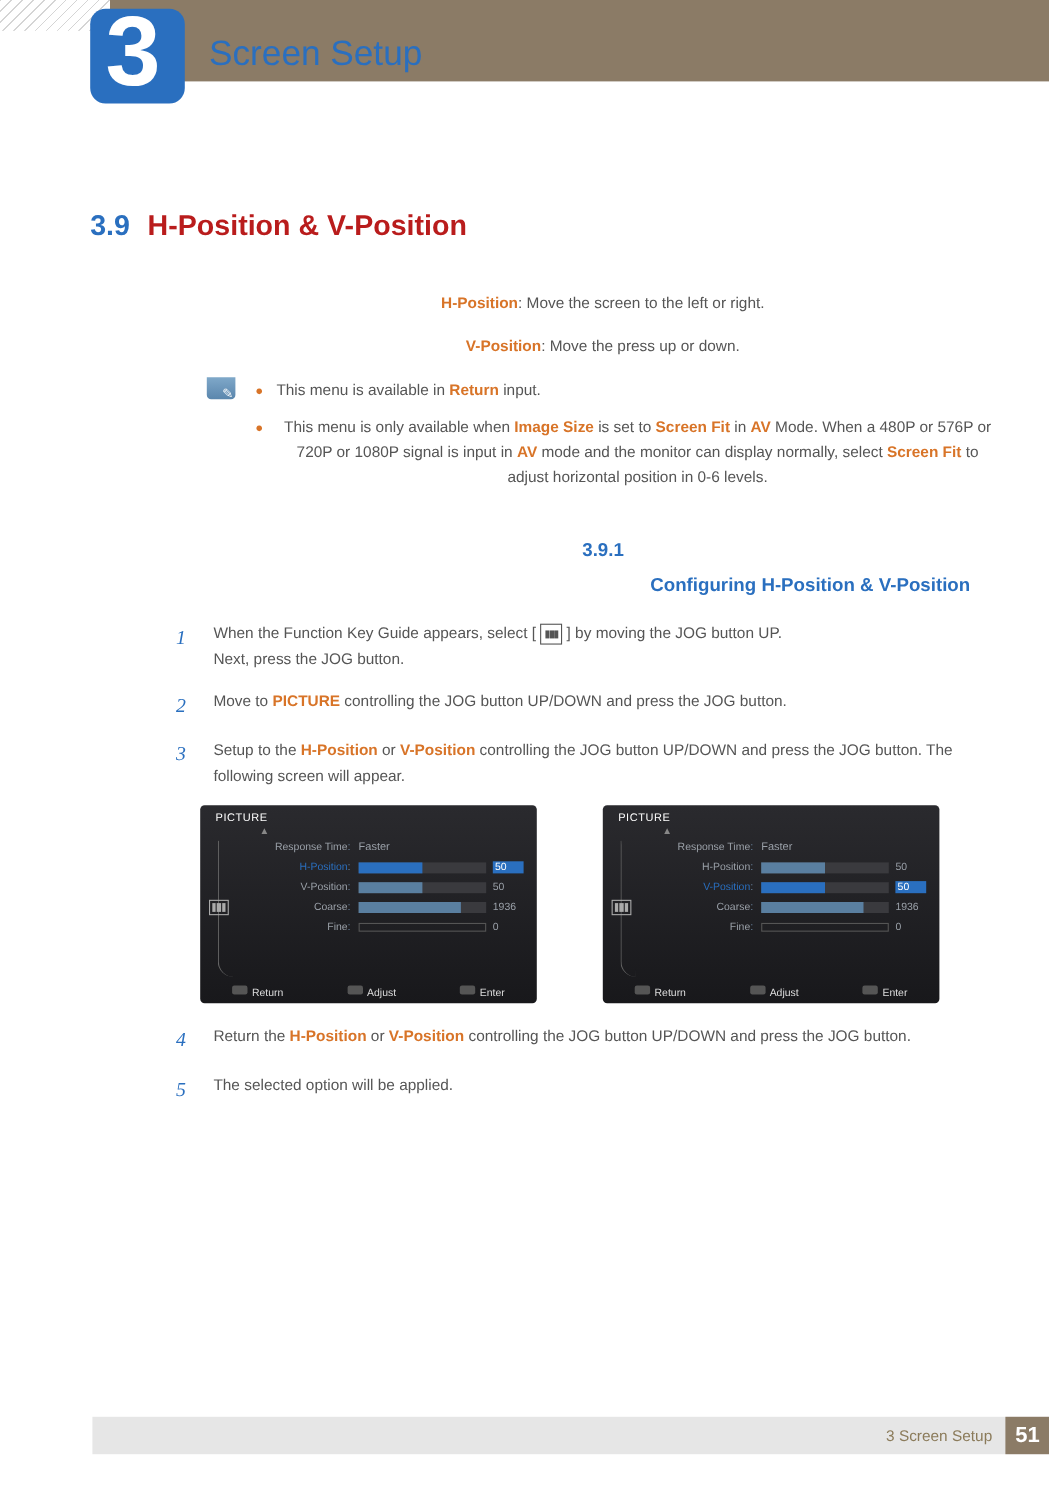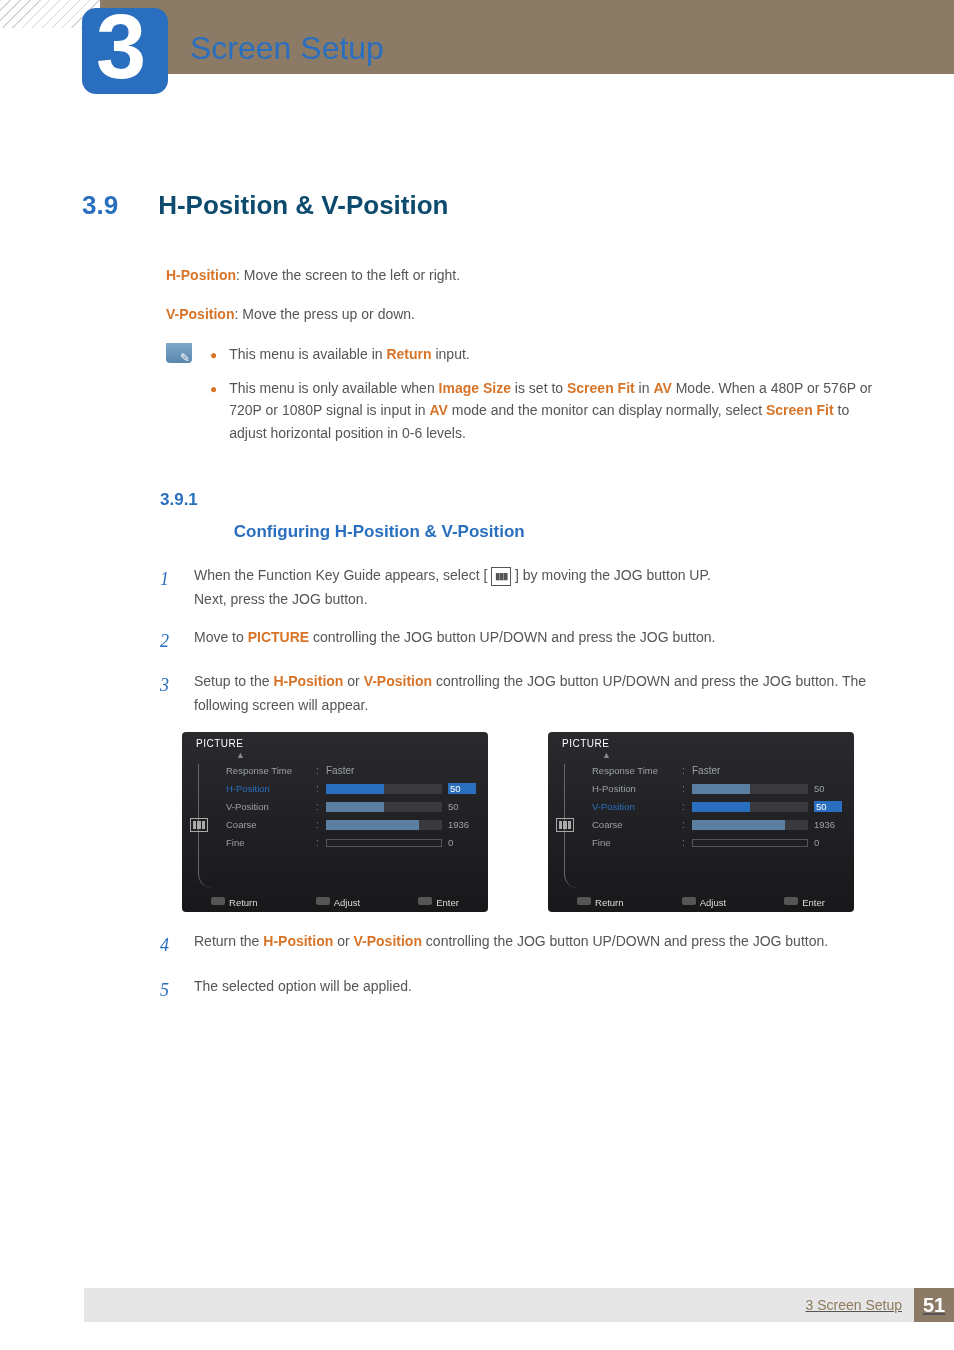--- a/index.html
+++ b/index.html
@@ -48,48 +48,48 @@
     font-size: 32px;
   }
   .content {
     position: absolute;
     top: 190px;
     left: 82px;
     width: 800px;
   }
   .section-line {
     display: flex;
-    gap: 40px;
+    gap: 16px;
     align-items: baseline;
     margin-bottom: 44px;
   }
   .sec-num { color: #2a6fbf; font-size: 26px; font-weight: bold; }
-  .sec-title { color: #0c4a6e; font-size: 26px; font-weight: bold; }
-  .body-block { margin-left: 84px; width: 720px; }
+  .sec-title { color: #b91c1c; font-size: 26px; font-weight: bold; }
+  .body-block { margin-left: 106px; width: 720px; text-align: center; }
   .para { margin-bottom: 18px; line-height: 1.5; font-size: 14px; color: #555; }
   .hl { color: #d87428; font-weight: bold; }
   .note-row { display: flex; gap: 18px; align-items: flex-start; margin-top: 10px; }
   .note-icon {
     width: 26px; height: 20px;
     background: linear-gradient(#7fa8c9, #5a86ad);
     border-radius: 0 0 4px 4px;
     flex: 0 0 auto;
     position: relative;
   }
   .note-icon::after{
     content:"✎";
     position:absolute;
     right:2px; bottom:-2px;
     color:#fff;
     font-size:12px;
   }
   .bullets { flex: 1; }
   .bullet { display: flex; gap: 12px; margin-bottom: 10px; line-height: 1.6; }
   .dot { color: #d87428; font-size: 12px; line-height: 24px; }
-  .subsec-line { display:flex; gap:36px; margin: 36px 0 22px 78px; }
+  .subsec-line { display:flex; gap:24px; margin: 36px 0 22px 78px; justify-content: flex-end; }
   .subsec-num { color:#2a6fbf; font-size:17px; font-weight:bold; }
   .subsec-title { color:#2a6fbf; font-size:17px; font-weight:bold;margin-top:32px; }
   .steps { margin-left: 78px; width: 720px; }
   .step { display:flex; gap:18px; margin-bottom: 14px; line-height:1.7; }
   .step-num { color:#2a6fbf; font-style: italic; font-size: 18px; font-family: Georgia, serif; width: 16px; flex: 0 0 auto; }
   .step-body { flex:1; color:#555; }
   .menu-icon {
     display:inline-block;
     border:1.5px solid #555;
     padding: 1px 3px;
@@ -123,21 +123,21 @@
   }
   .osd-icon {
     position:absolute; left:8px; top:86px;
     width:18px; height:14px;
     border:1.5px solid #aaa;
     display:flex; gap:1px; padding:2px;
   }
   .osd-icon span{flex:1; background:#aaa;}
   .osd-list { position:absolute; left:44px; right:12px; top:30px; }
   .osd-item { display:flex; align-items:center; height:18px; }
-  .osd-label { width:90px; font-size:9.5px; }
+  .osd-label { width:90px; font-size:9.5px;text-align:right; }
   .osd-colon { width:10px; color:#6a84a0; }
   .osd-bar {
     flex:1; height:10px;
     background:#3a3a3e;
     position:relative;
     margin-right:6px;
   }
   .osd-bar.empty{ background:transparent; border:1px solid #555; height:8px;}
   .osd-fill { position:absolute; left:0; top:0; bottom:0; background:#5a7fa0; }
   .osd-fill.sel { background:#2a6fbf; }
@@ -156,21 +156,20 @@
     background:#555;
     border-radius:2px;
     margin-right:4px;
     vertical-align:1px;
   }
   .footer-band {
     position:absolute; bottom:28px; left:84px; right:0; height:34px;
     background:#e6e6e6;
     display:flex; justify-content:flex-end; align-items:center;
     padding-right:0;
-    text-decoration:underline;
   }
   .footer-text { color:#8b7b5a; font-size:14px; margin-right:12px;}
   .page-badge {
     width:40px; height:34px; background:#8b7b66;
     color:#fff; font-size:20px; font-weight:bold;
     display:flex; align-items:center; justify-content:center;
   }
 </style>
 </head>
 <body>

